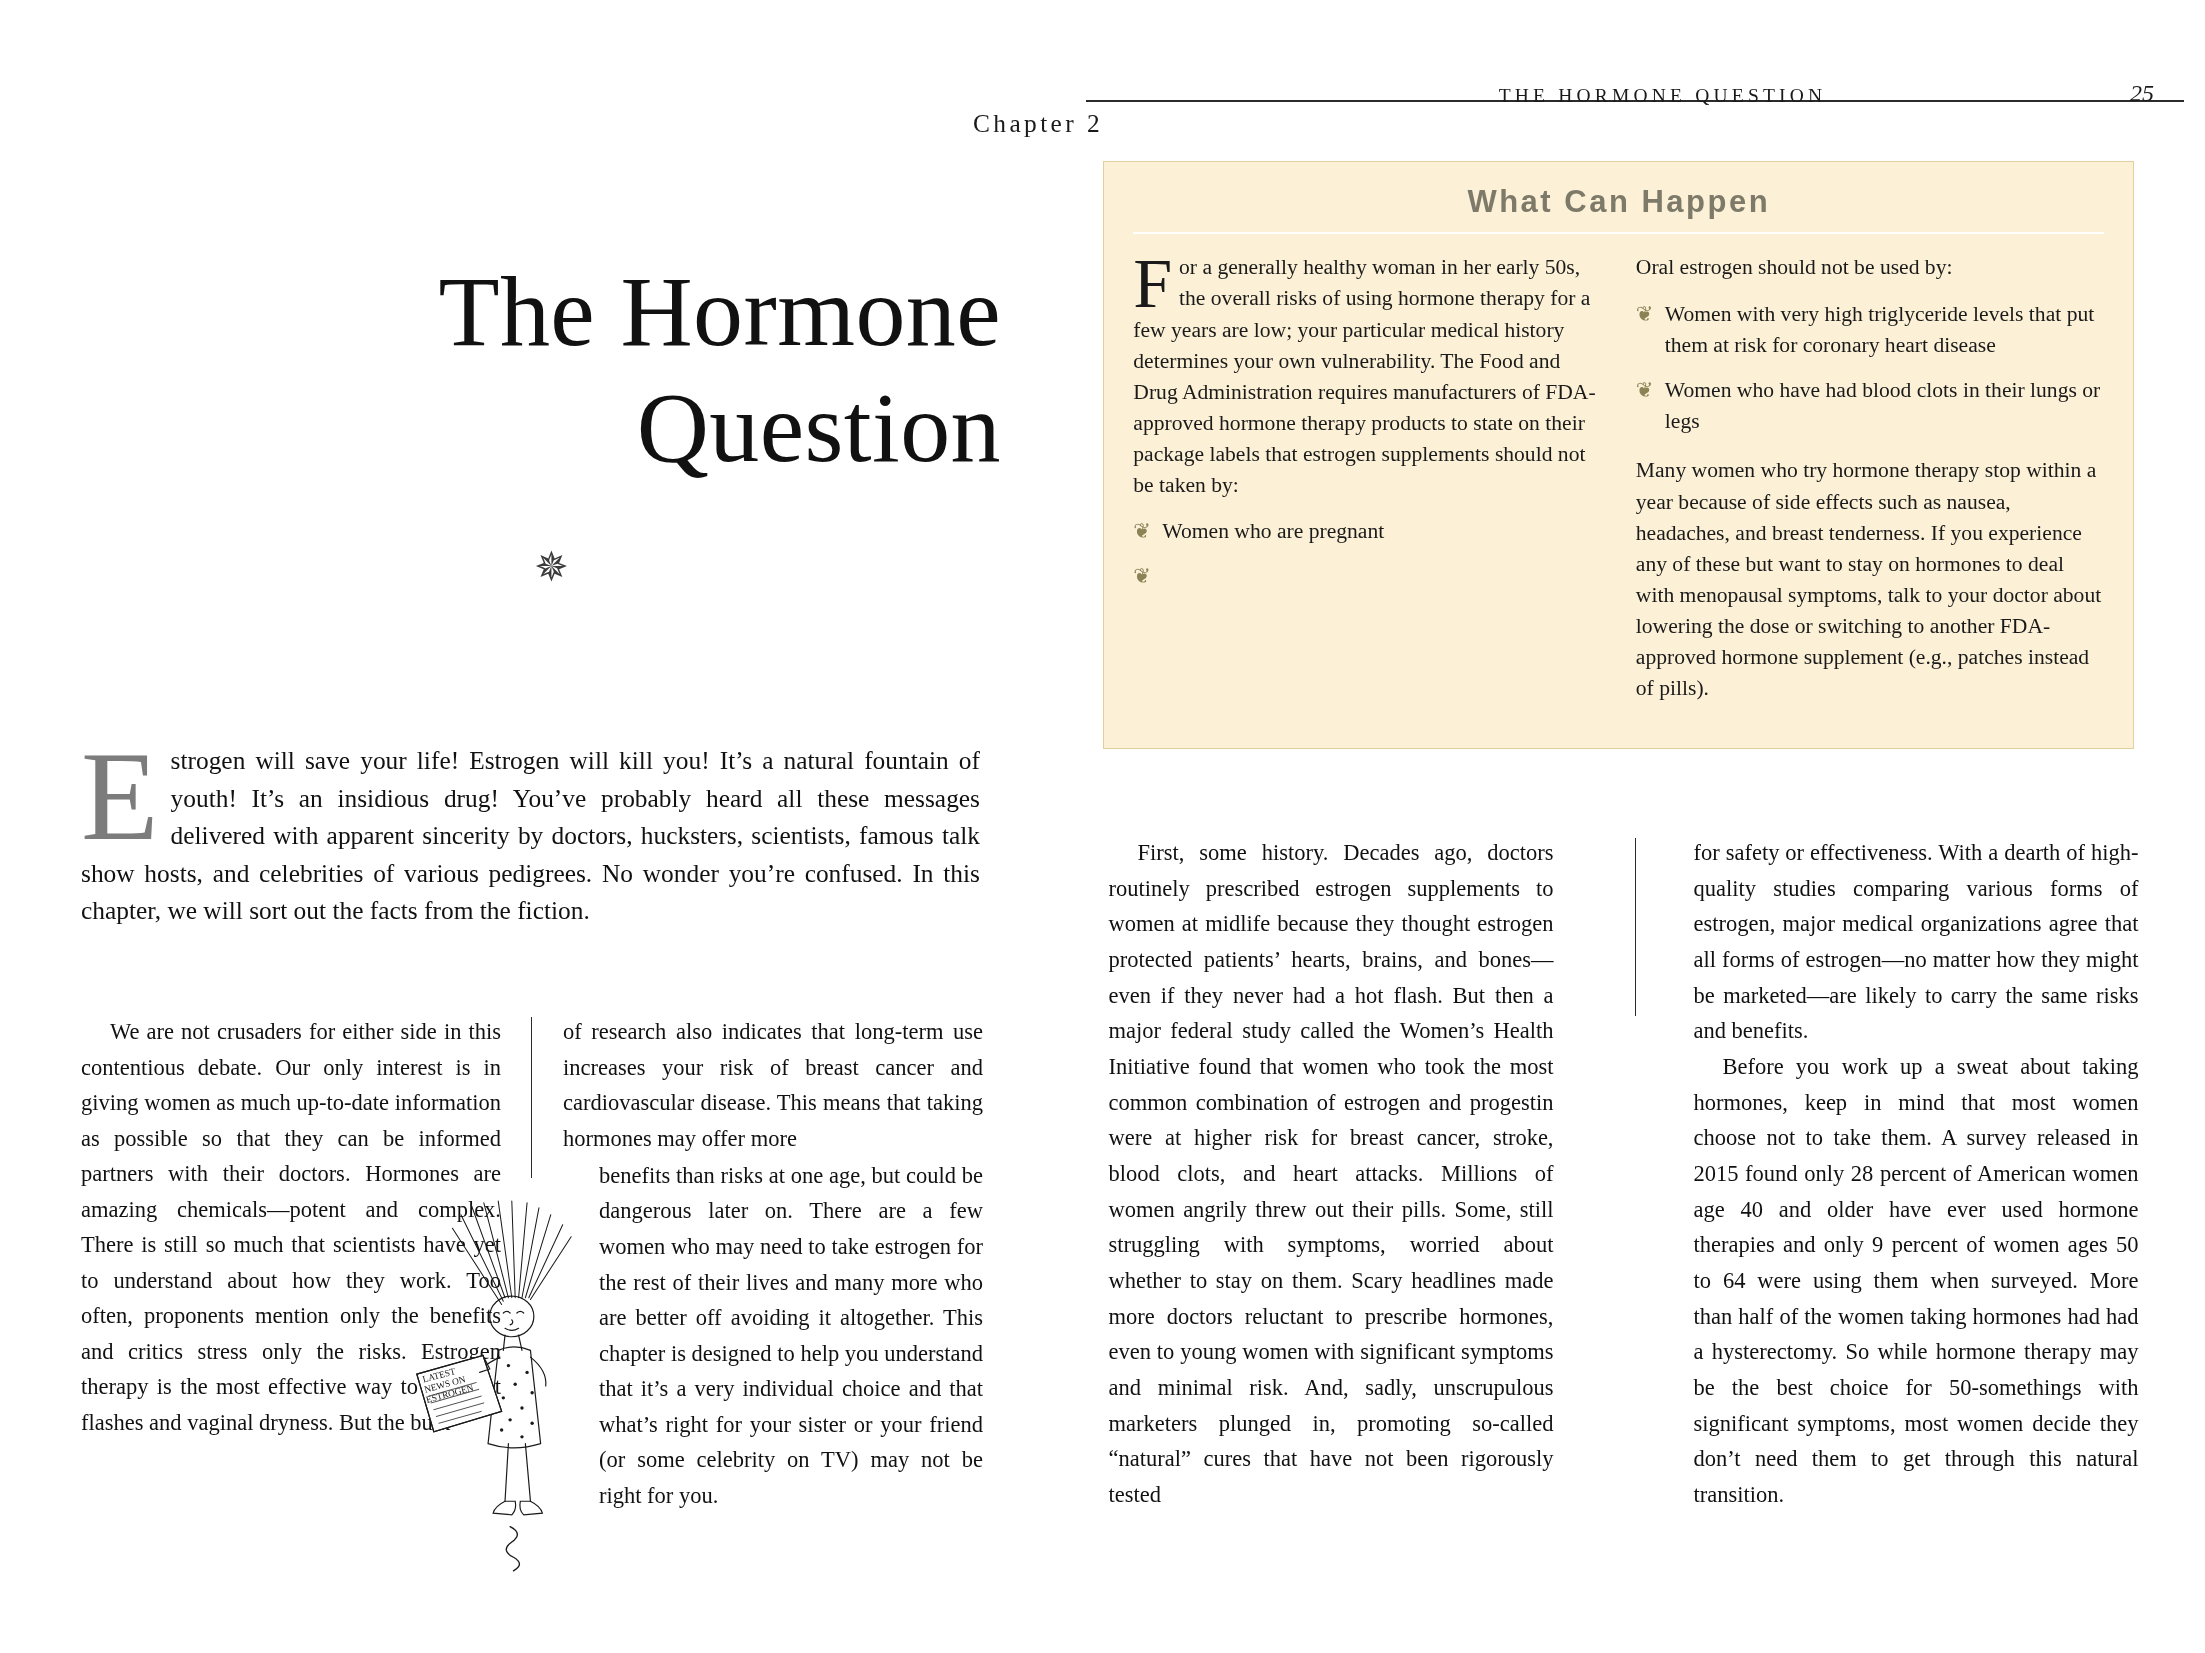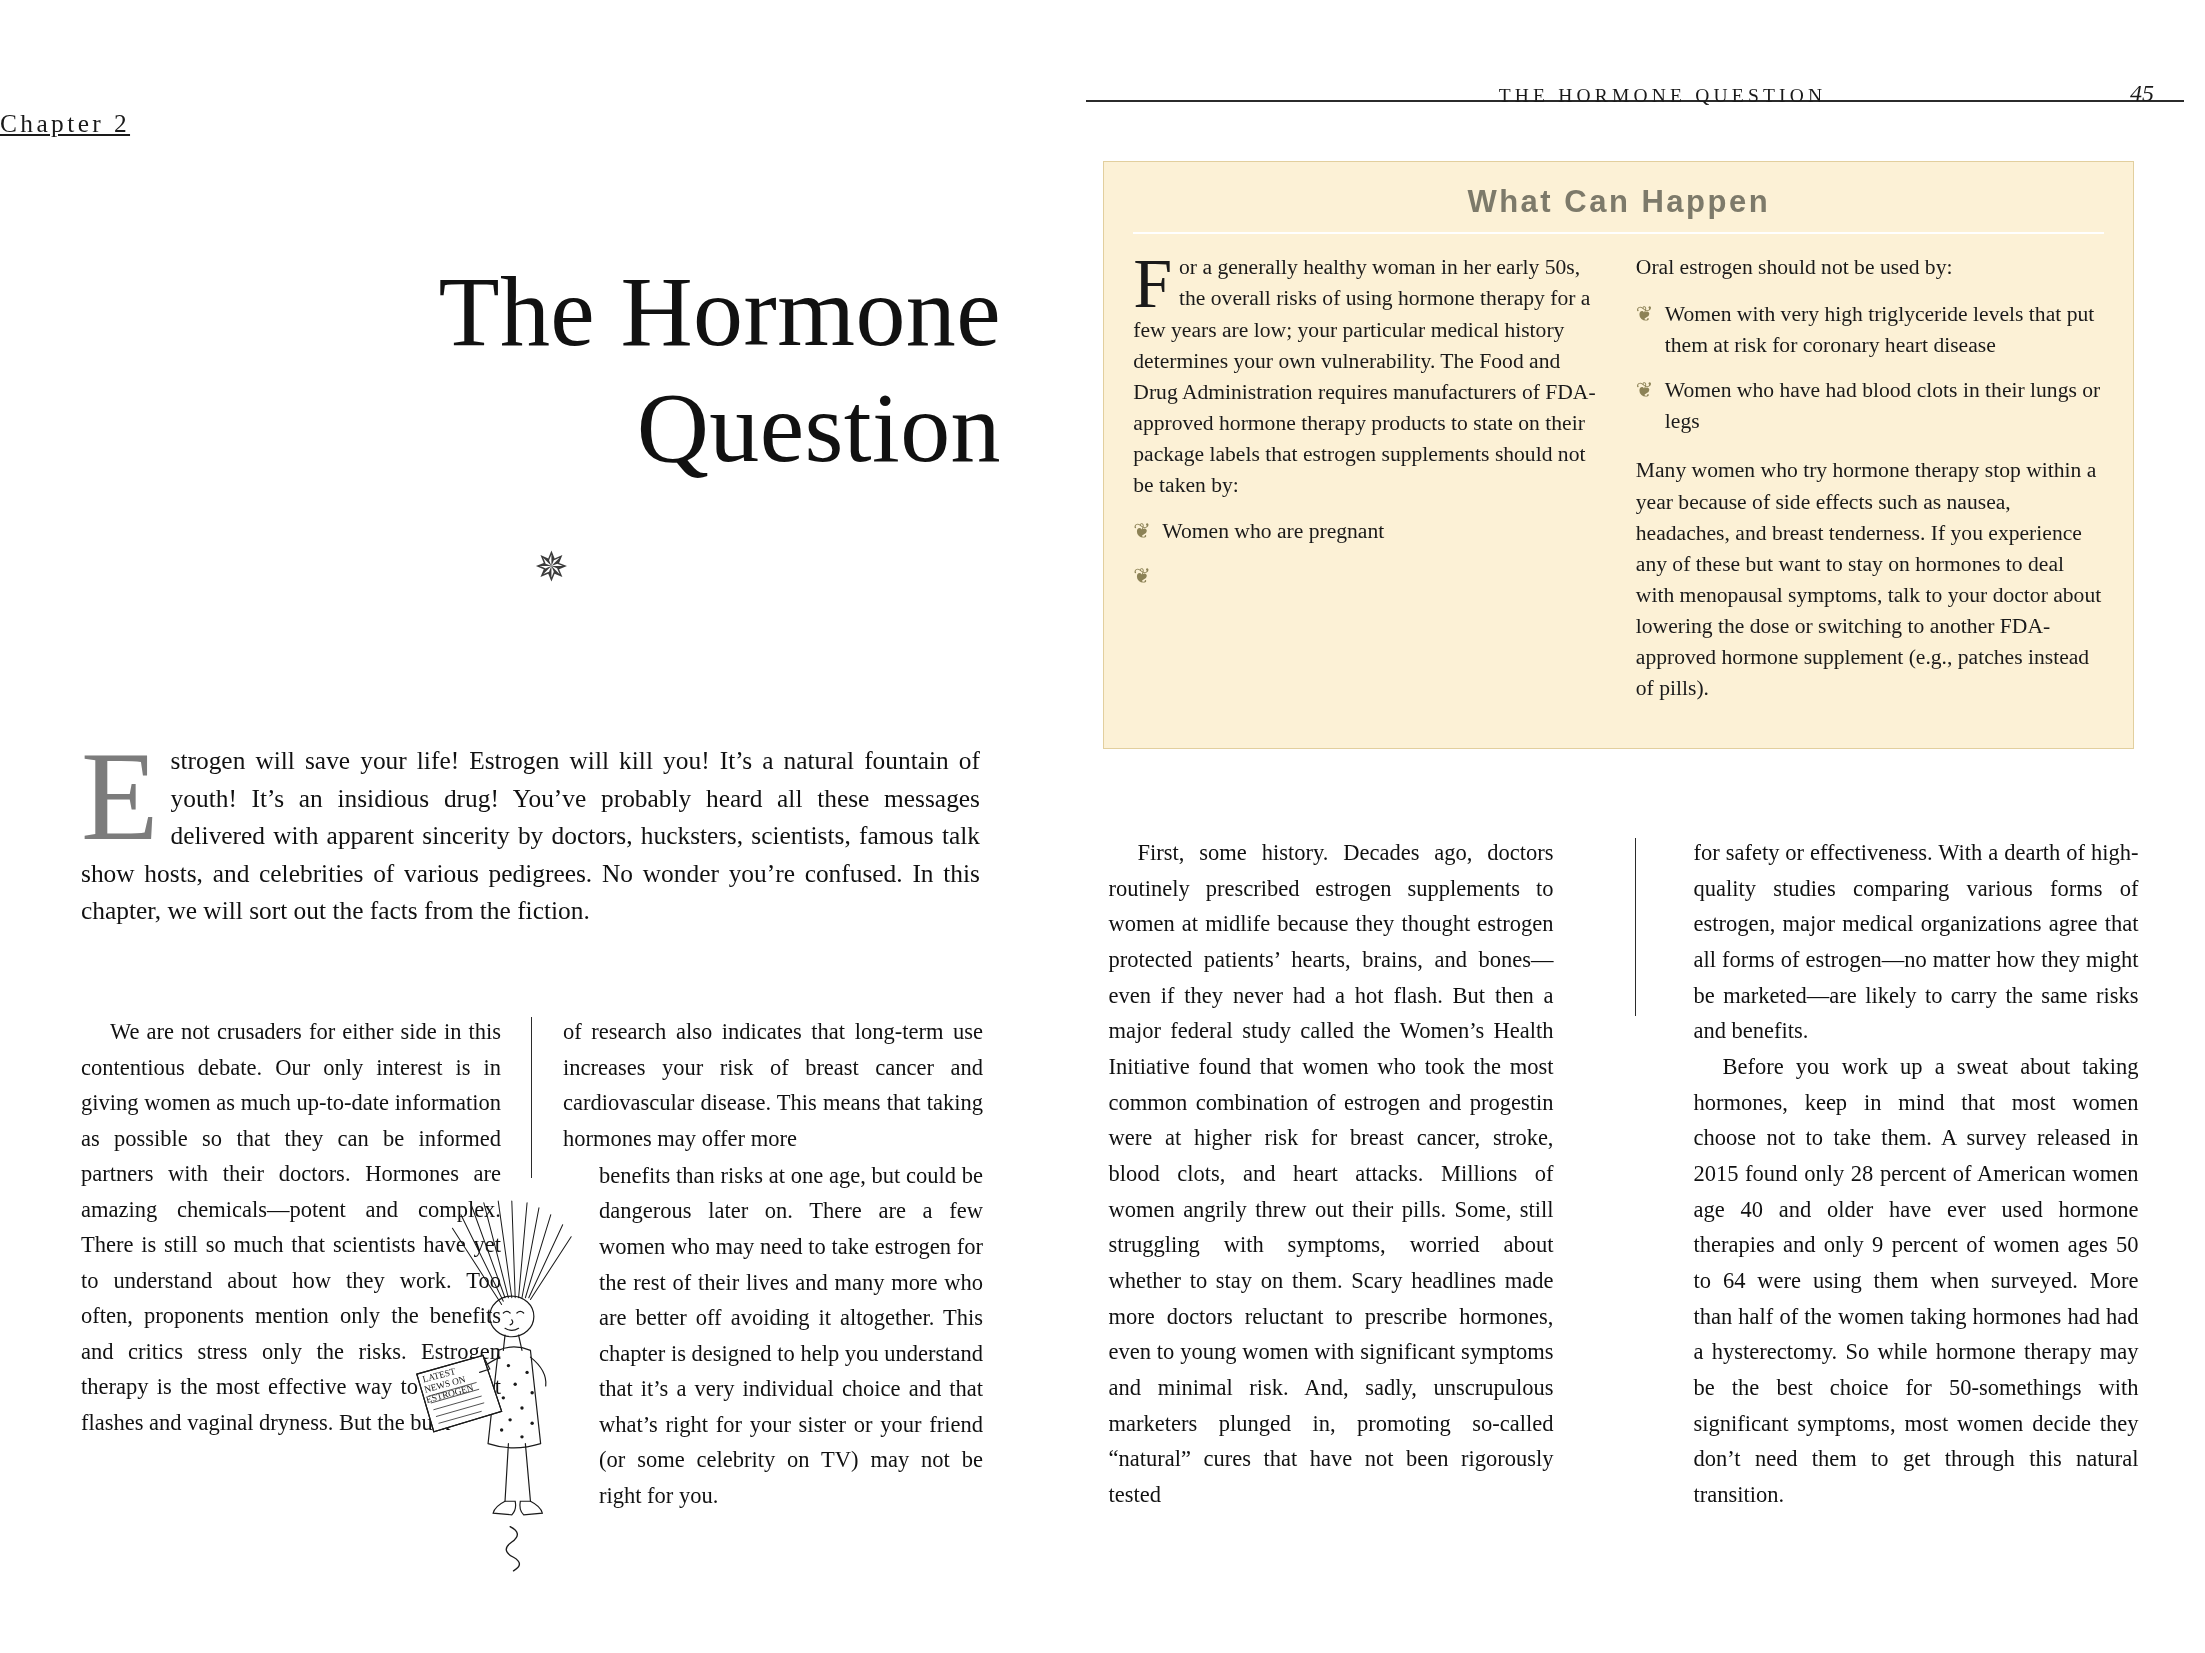--- a/index.html
+++ b/index.html
@@ -26,26 +26,25 @@
     width: 1103px;
     height: 1654px;
     box-sizing: border-box;
     padding: 0;
   }
   .chapter-label {
     position: absolute;
     top: 109px;
     left: 0;
     width: 1103px;
-    text-align: left;
+    text-align: right;
     font-family: "Liberation Serif", serif;
     font-size: 25.4px;
     letter-spacing: 3.4px;
     color: #1a1a1a;
-    text-decoration: underline;
   }
   .chapter-title {
     position: absolute;
     top: 254px;
     left: 102px;
     width: 899px;
     text-align: right;
     font-family: "Liberation Serif", serif;
     font-weight: normal;
     font-size: 100px;
@@ -342,21 +341,21 @@
         </g>
       </svg>
     </div>
   </div>
 
   <div class="page-right">
 
     <div class="head-rule"></div>
 
     <div class="running-head">THE HORMONE QUESTION</div>
-    <div class="folio">45</div>
+    <div class="folio">25</div>
 
     <div class="sidebar">
       <div class="sidebar-title">What Can Happen</div>
       <div class="sidebar-rule"></div>
       <div class="sidebar-cols">
 
         <div class="sb-col">
           <p>
             <span class="sb-dropcap">F</span><span>or a generally healthy woman in her early 50s, the overall risks of using hormone therapy for a few years are low; your particular medical history determines your own vulnerability. The Food and Drug Administration requires manufacturers of FDA-approved hormone therapy products to state on their package labels that estrogen supplements should not be taken by:</span>
           </p>

